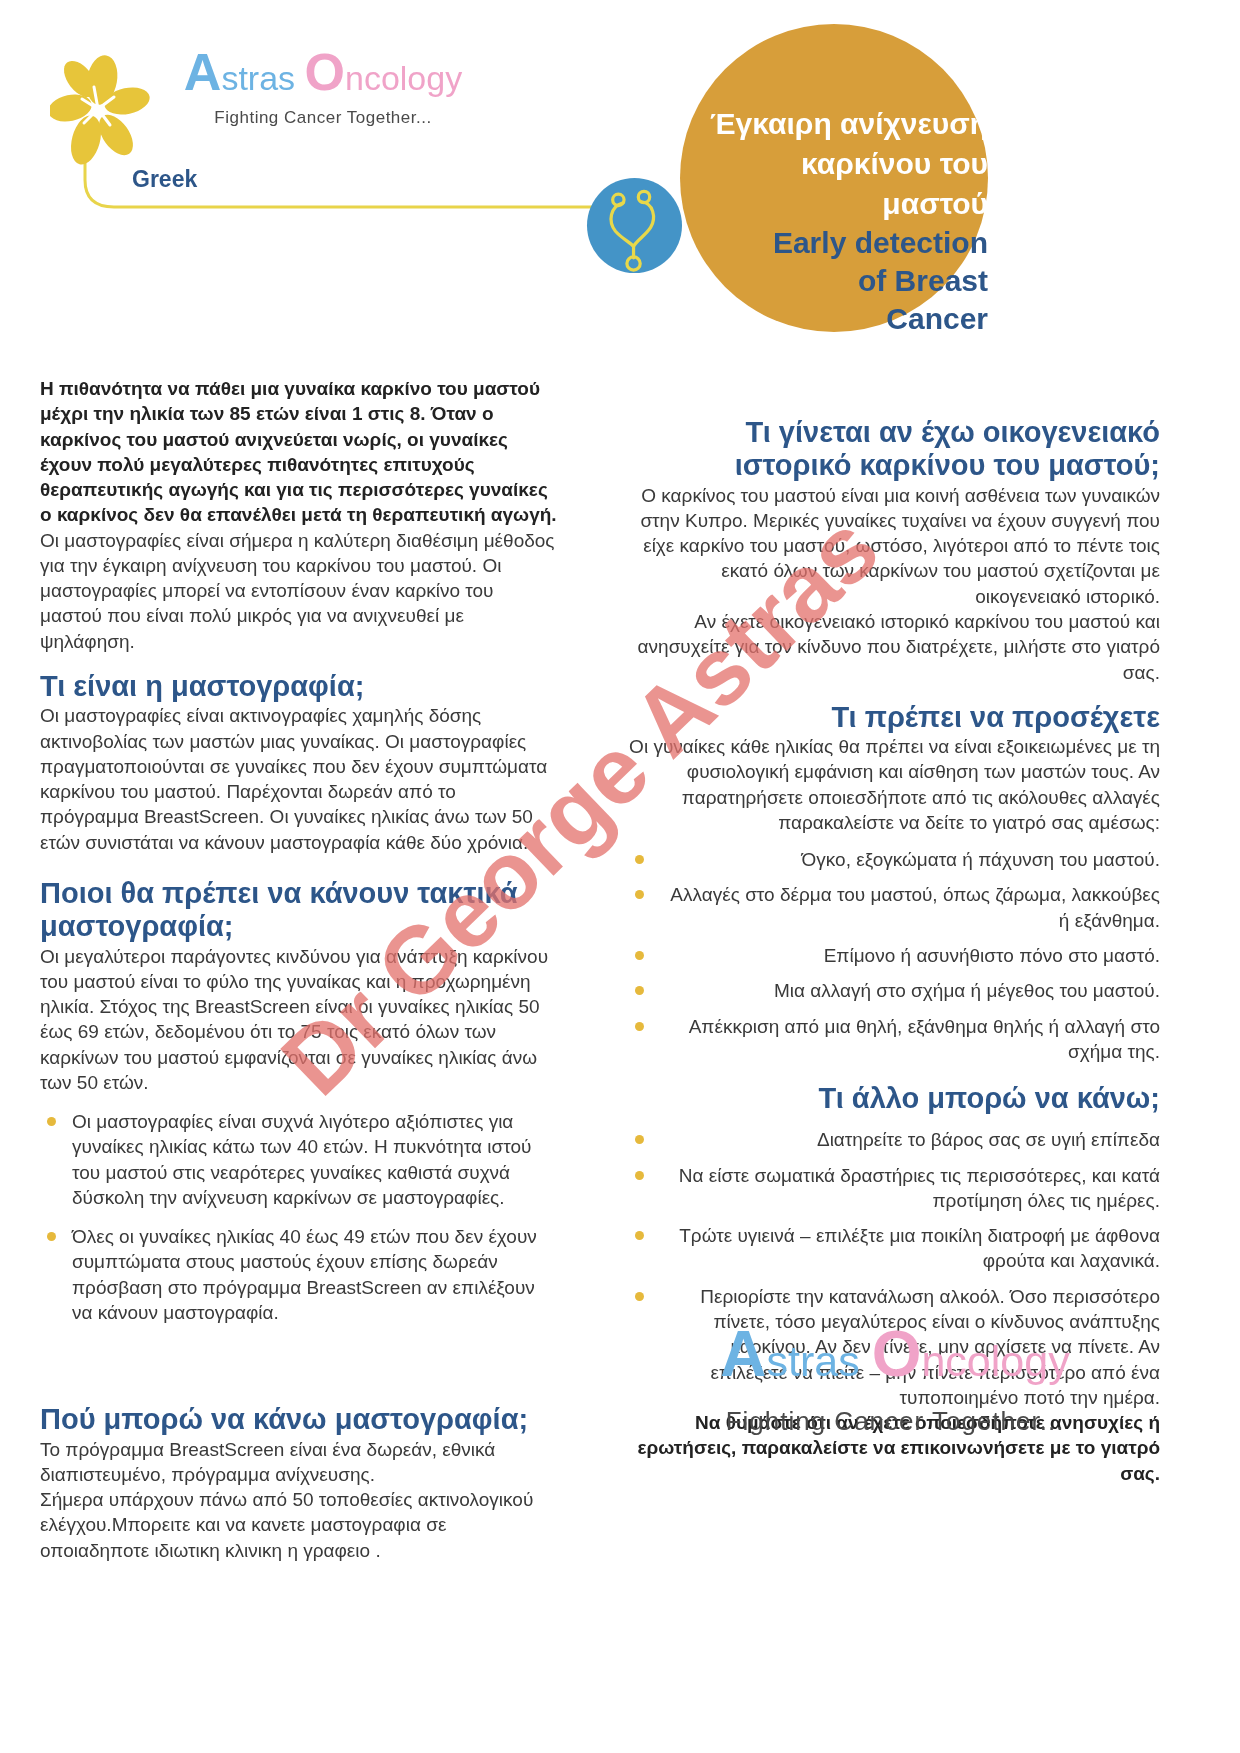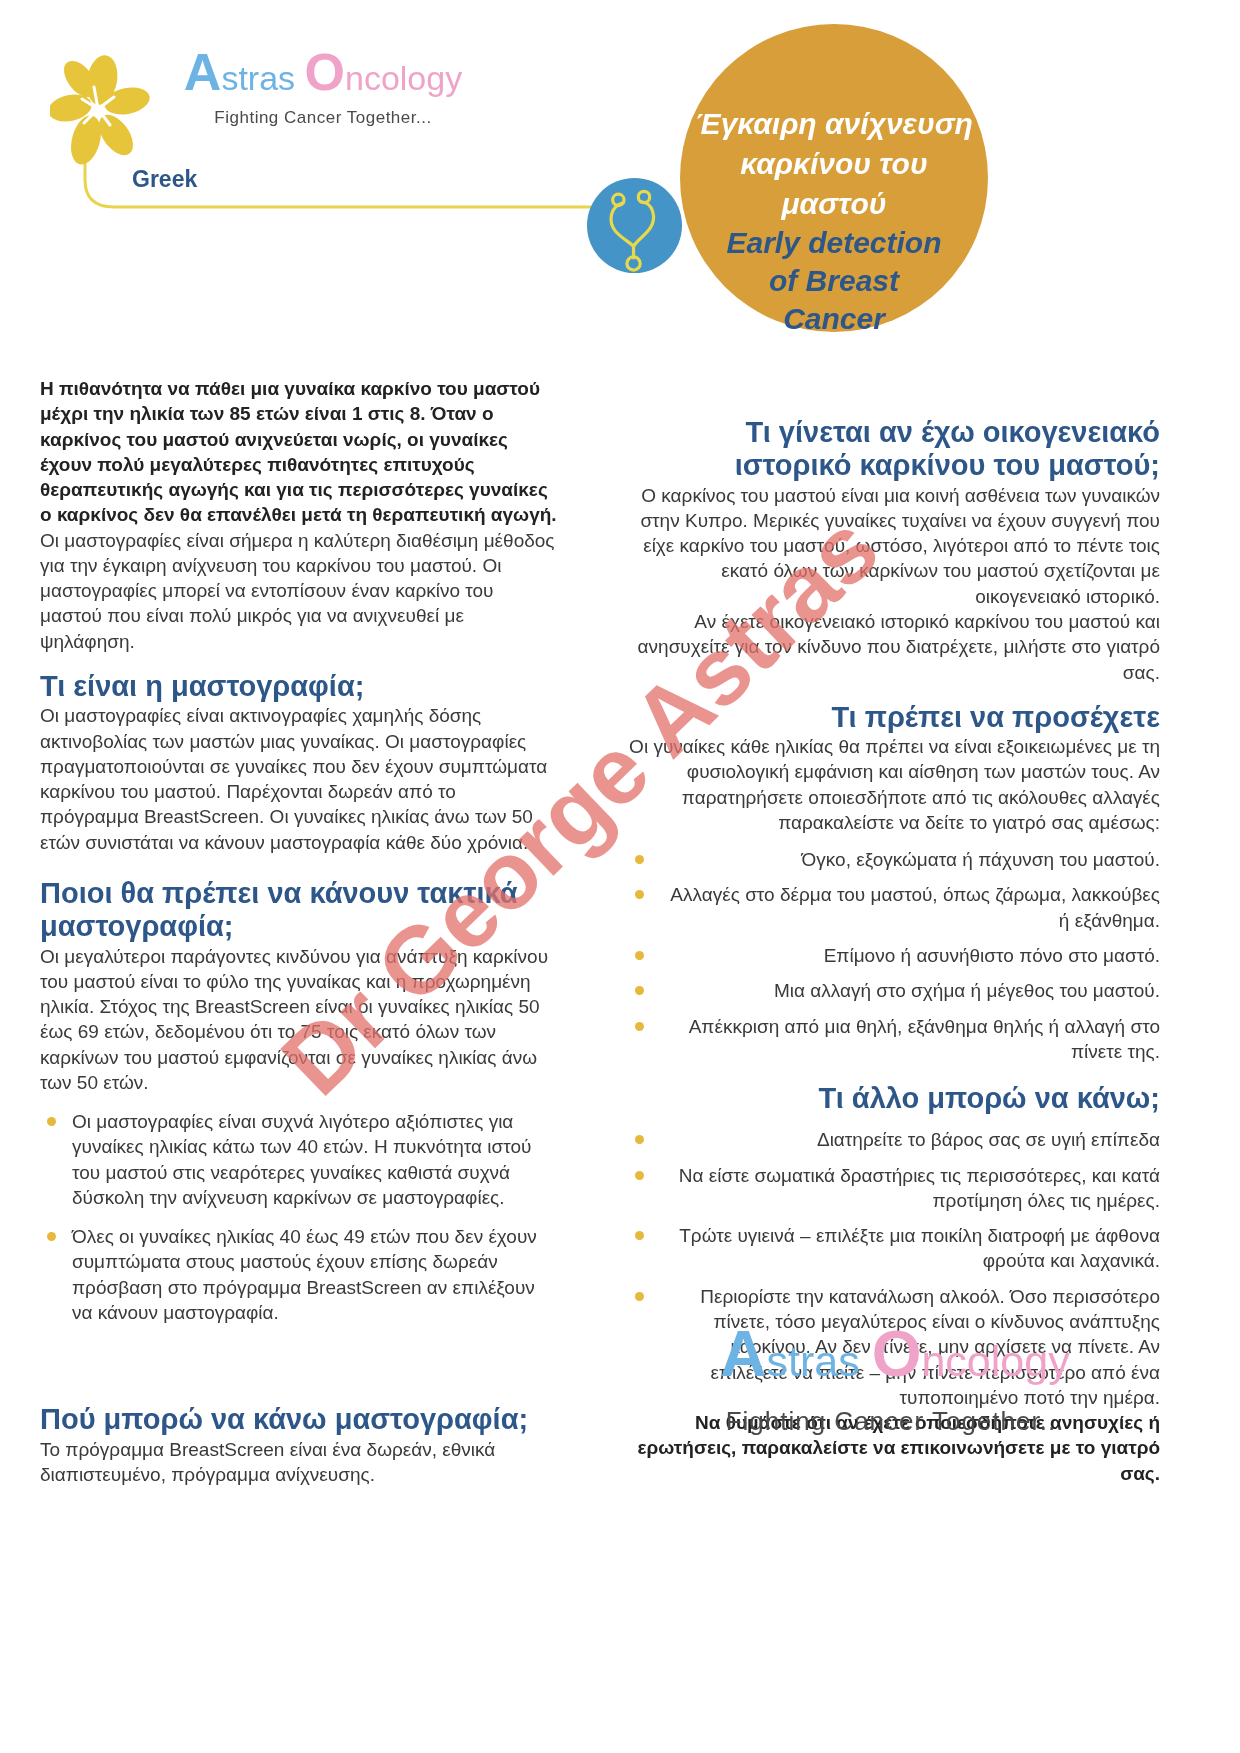--- a/index.html
+++ b/index.html
@@ -29,21 +29,21 @@
   .brand-small{font-size:34px;}
   .c-blue{color:var(--logo-blue);}
   .c-pink{color:var(--logo-pink);}
   .brand-tagline{margin-top:10px;font-size:17px;color:var(--tagline-gray);letter-spacing:0.5px;}
   #greek-label{position:absolute;left:132px;top:166px;font-size:23px;font-weight:bold;color:var(--heading-blue);}
 
   #stetho-circle{position:absolute;left:587px;top:178px;width:95px;height:95px;border-radius:50%;background:var(--circle-blue);z-index:3;}
   #stetho-circle svg{width:100%;height:100%;}
 
   #badge{position:absolute;left:680px;top:24px;width:308px;height:308px;border-radius:50%;background:var(--circle-orange);z-index:2;}
-  .badge-inner{padding-top:80px;text-align:center;font-style:italic;}
+  .badge-inner{padding-top:80px;text-align:right;}
   .bl{font-weight:bold;font-size:30px;}
   .bl.gr{color:#ffffff;line-height:40px;}
   .bl.en{color:var(--heading-blue);line-height:38px;}
 
   
   .col{position:absolute;font-size:19px;line-height:1.33;color:var(--body-text);margin-top:12px;}
   #col-left{left:40px;top:364px;width:518px;}
   #col-right{left:628px;top:404px;width:532px;text-align:right;}
   .col p{margin:0;}
   .intro-bold{font-weight:bold;color:#222;}
@@ -136,35 +136,36 @@
     <h2 class="mt22">Ποιοι θα πρέπει να κάνουν τακτικά μαστογραφία;</h2>
     <p class="mt8">Οι μεγαλύτεροι παράγοντες κινδύνου για ανάπτυξη καρκίνου του μαστού είναι το φύλο της γυναίκας και η προχωρημένη ηλικία. Στόχος της BreastScreen  είναι οι γυναίκες ηλικίας 50 έως 69 ετών, δεδομένου ότι το 75 τοις εκατό όλων των καρκίνων του μαστού εμφανίζονται σε γυναίκες ηλικίας άνω των 50 ετών.</p>
 
     <ul class="bullets spaced mt58">
       <li>Οι μαστογραφίες είναι συχνά λιγότερο αξιόπιστες για γυναίκες ηλικίας κάτω των 40 ετών. Η πυκνότητα ιστού του μαστού στις νεαρότερες γυναίκες καθιστά συχνά δύσκολη την ανίχνευση καρκίνων σε μαστογραφίες.</li>
       <li>Όλες οι γυναίκες ηλικίας 40 έως 49 ετών που δεν έχουν συμπτώματα στους μαστούς έχουν επίσης δωρεάν πρόσβαση στο πρόγραμμα BreastScreen  αν επιλέξουν να κάνουν μαστογραφία.</li>
     </ul>
 
     <h2 class="mt78">Πού μπορώ να κάνω μαστογραφία;</h2>
     <p class="mt10">Το πρόγραμμα BreastScreen είναι ένα δωρεάν, εθνικά διαπιστευμένο, πρόγραμμα ανίχνευσης.</p>
+    <p class="mt26">Σήμερα υπάρχουν πάνω από 50 τοποθεσίες ακτινολογικού ελέγχου.Μπορειτε και να κανετε μαστογραφια  σε οποιαδηποτε ιδιωτικη κλινικη η γραφειο .</p>
   </div>
 
   <div id="col-right" class="col">
     <h2>Τι γίνεται αν έχω οικογενειακό ιστορικό καρκίνου του μαστού;</h2>
     <p class="mt10">Ο καρκίνος του μαστού είναι μια κοινή ασθένεια των γυναικών στην Κυπρο. Μερικές γυναίκες τυχαίνει να έχουν συγγενή που είχε καρκίνο του μαστού, ωστόσο, λιγότεροι από το πέντε τοις εκατό όλων των καρκίνων του μαστού σχετίζονται με οικογενειακό ιστορικό.</p>
     <p class="mt14">Αν έχετε οικογενειακό ιστορικό καρκίνου του μαστού και ανησυχείτε για τον κίνδυνο που διατρέχετε, μιλήστε στο γιατρό σας.</p>
 
     <h2 class="mt16">Τι πρέπει να προσέχετε</h2>
     <p class="mt8">Οι γυναίκες κάθε ηλικίας θα πρέπει να είναι εξοικειωμένες με τη φυσιολογική εμφάνιση και αίσθηση των μαστών τους. Αν παρατηρήσετε οποιεσδήποτε από τις ακόλουθες αλλαγές παρακαλείστε να δείτε το γιατρό σας αμέσως:</p>
     <ul class="bullets">
       <li>Όγκο, εξογκώματα ή πάχυνση του μαστού.</li>
       <li>Αλλαγές στο δέρμα του μαστού, όπως ζάρωμα, λακκούβες ή εξάνθημα.</li>
       <li>Επίμονο ή ασυνήθιστο πόνο στο μαστό.</li>
       <li>Μια αλλαγή στο σχήμα ή μέγεθος του μαστού.</li>
-      <li>Απέκκριση από μια θηλή, εξάνθημα θηλής ή αλλαγή στο πίνετε της.</li>
+      <li>Απέκκριση από μια θηλή, εξάνθημα θηλής ή αλλαγή στο σχήμα της.</li>
     </ul>
 
     <h2 class="mt18">Τι άλλο μπορώ να κάνω;</h2>
     <ul class="bullets">
       <li>Διατηρείτε το βάρος σας σε υγιή επίπεδα</li>
       <li>Να είστε σωματικά δραστήριες τις περισσότερες, και κατά προτίμηση όλες τις ημέρες.</li>
       <li>Τρώτε υγιεινά – επιλέξτε μια ποικίλη διατροφή με άφθονα φρούτα και λαχανικά.</li>
       <li>Περιορίστε την κατανάλωση αλκοόλ. Όσο περισσότερο πίνετε, τόσο μεγαλύτερος είναι ο κίνδυνος ανάπτυξης καρκίνου. Αν δεν πίνετε, μην αρχίσετε να πίνετε. Αν επιλέξετε να πιείτε – μην πίνετε περισσότερο από ένα τυποποιημένο ποτό την ημέρα.</li>
     </ul>
     <p class="reminder-bold mt16">Να θυμάστε ότι αν έχετε οποιεσδήποτε ανησυχίες ή ερωτήσεις, παρακαλείστε να επικοινωνήσετε με το γιατρό σας.</p>

